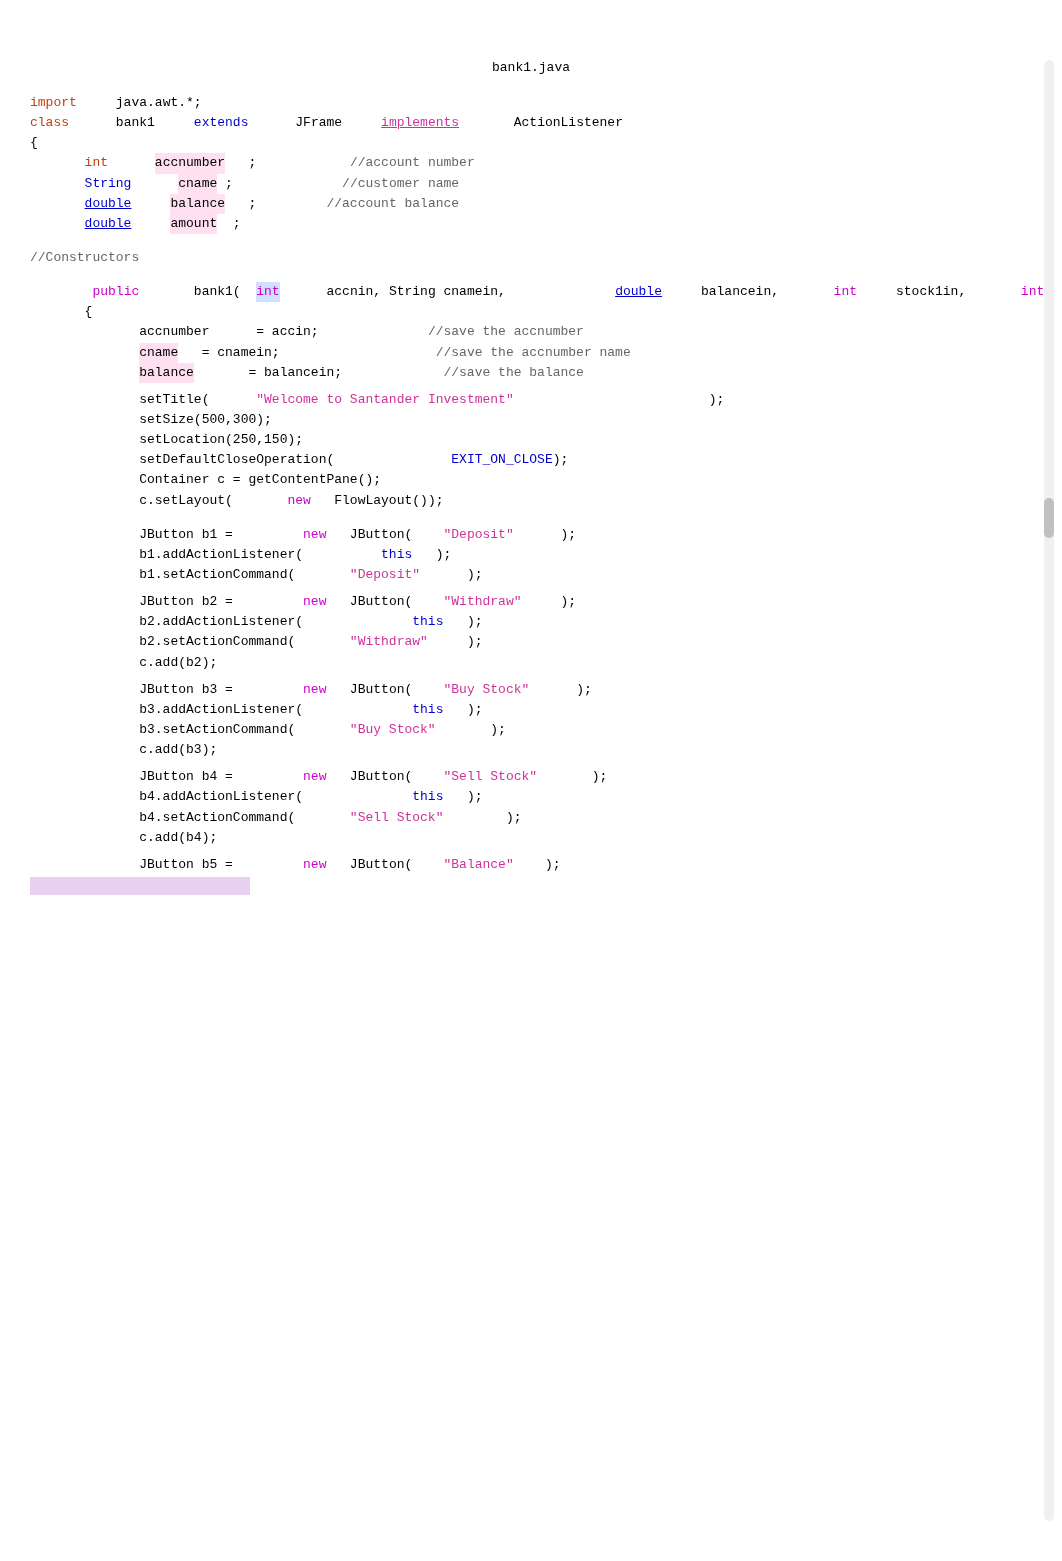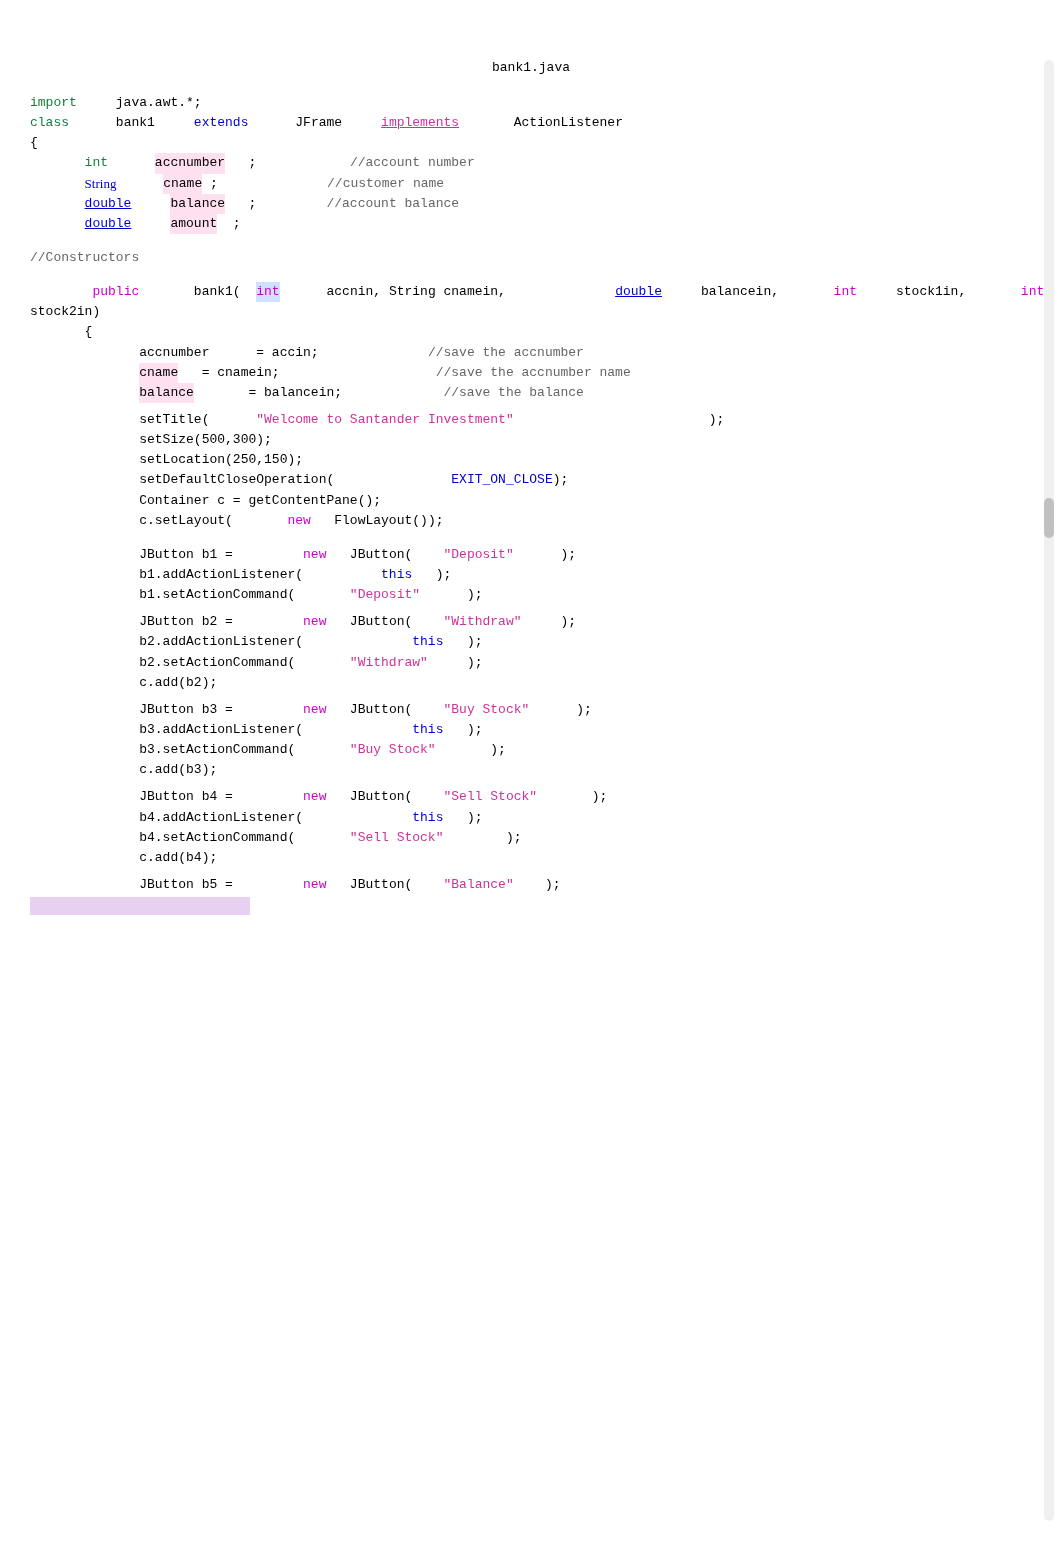--- a/index.html
+++ b/index.html
@@ -37,28 +37,28 @@
       padding: 0 30px 0 30px;
       line-height: 1.55;
     }
 
     .code-line {
       display: flex;
       flex-wrap: nowrap;
       white-space: pre;
     }
 
-    .kw-purple { color: #15803d; }
+    .kw-purple { color: #c2410c; }
     .kw-blue   { color: #0000cc; }
     .str-pink  { color: #cc3399; }
     .comment   { color: #666666; font-style: normal; }
     .kw-new    { color: #cc00cc; }
     .kw-int    { color: #cc00cc; }
     .kw-double { color: #0000cc; text-decoration: underline; }
-    .kw-string { color: #0000cc; font-family: Liberation Serif, serif; }
+    .kw-string { color: #0000cc; }
     .kw-public { color: #cc00cc; }
     .kw-implements { color: #cc3399; text-decoration: underline; }
     .highlight-box {
       background: #ffe0f0;
       display: inline;
     }
     .highlight-blue {
       background: #d0e0ff;
       display: inline;
     }
@@ -128,23 +128,20 @@
     <div class="code-line">
       <span class="comment">//Constructors</span>
     </div>
 
     <div class="spacer"></div>
 
     <div class="code-line">
       <span>&nbsp;&nbsp;&nbsp;&nbsp;&nbsp;&nbsp;&nbsp;&nbsp;</span><span class="kw-public">public</span><span>&nbsp;&nbsp;&nbsp;&nbsp;&nbsp;&nbsp;&nbsp;</span><span>bank1(</span><span>&nbsp;&nbsp;</span><span class="kw-int highlight-blue">int</span><span>&nbsp;&nbsp;&nbsp;&nbsp;&nbsp;&nbsp;</span><span>accnin, String cnamein,</span><span>&nbsp;&nbsp;&nbsp;&nbsp;&nbsp;&nbsp;&nbsp;&nbsp;&nbsp;&nbsp;&nbsp;&nbsp;&nbsp;&nbsp;</span><span class="kw-double">double</span><span>&nbsp;&nbsp;&nbsp;&nbsp;&nbsp;</span><span>balancein,</span><span>&nbsp;&nbsp;&nbsp;&nbsp;&nbsp;&nbsp;&nbsp;</span><span class="kw-int">int</span><span>&nbsp;&nbsp;&nbsp;&nbsp;&nbsp;</span><span>stock1in,</span><span>&nbsp;&nbsp;&nbsp;&nbsp;&nbsp;&nbsp;&nbsp;</span><span class="kw-int">int</span>
     </div>
 
-    <div class="code-line">
-      <span>stock2in)</span>
-    </div>
 
     <div class="code-line">
       <span>&nbsp;&nbsp;&nbsp;&nbsp;&nbsp;&nbsp;&nbsp;{</span>
     </div>
 
     <div class="code-line">
       <span>&nbsp;&nbsp;&nbsp;&nbsp;&nbsp;&nbsp;&nbsp;&nbsp;&nbsp;&nbsp;&nbsp;&nbsp;&nbsp;&nbsp;</span><span>accnumber</span><span>&nbsp;&nbsp;&nbsp;&nbsp;&nbsp;&nbsp;= accin;&nbsp;&nbsp;&nbsp;&nbsp;&nbsp;&nbsp;&nbsp;&nbsp;&nbsp;&nbsp;&nbsp;&nbsp;&nbsp;&nbsp;</span><span class="comment">//save the accnumber</span>
     </div>
 
     <div class="code-line">

